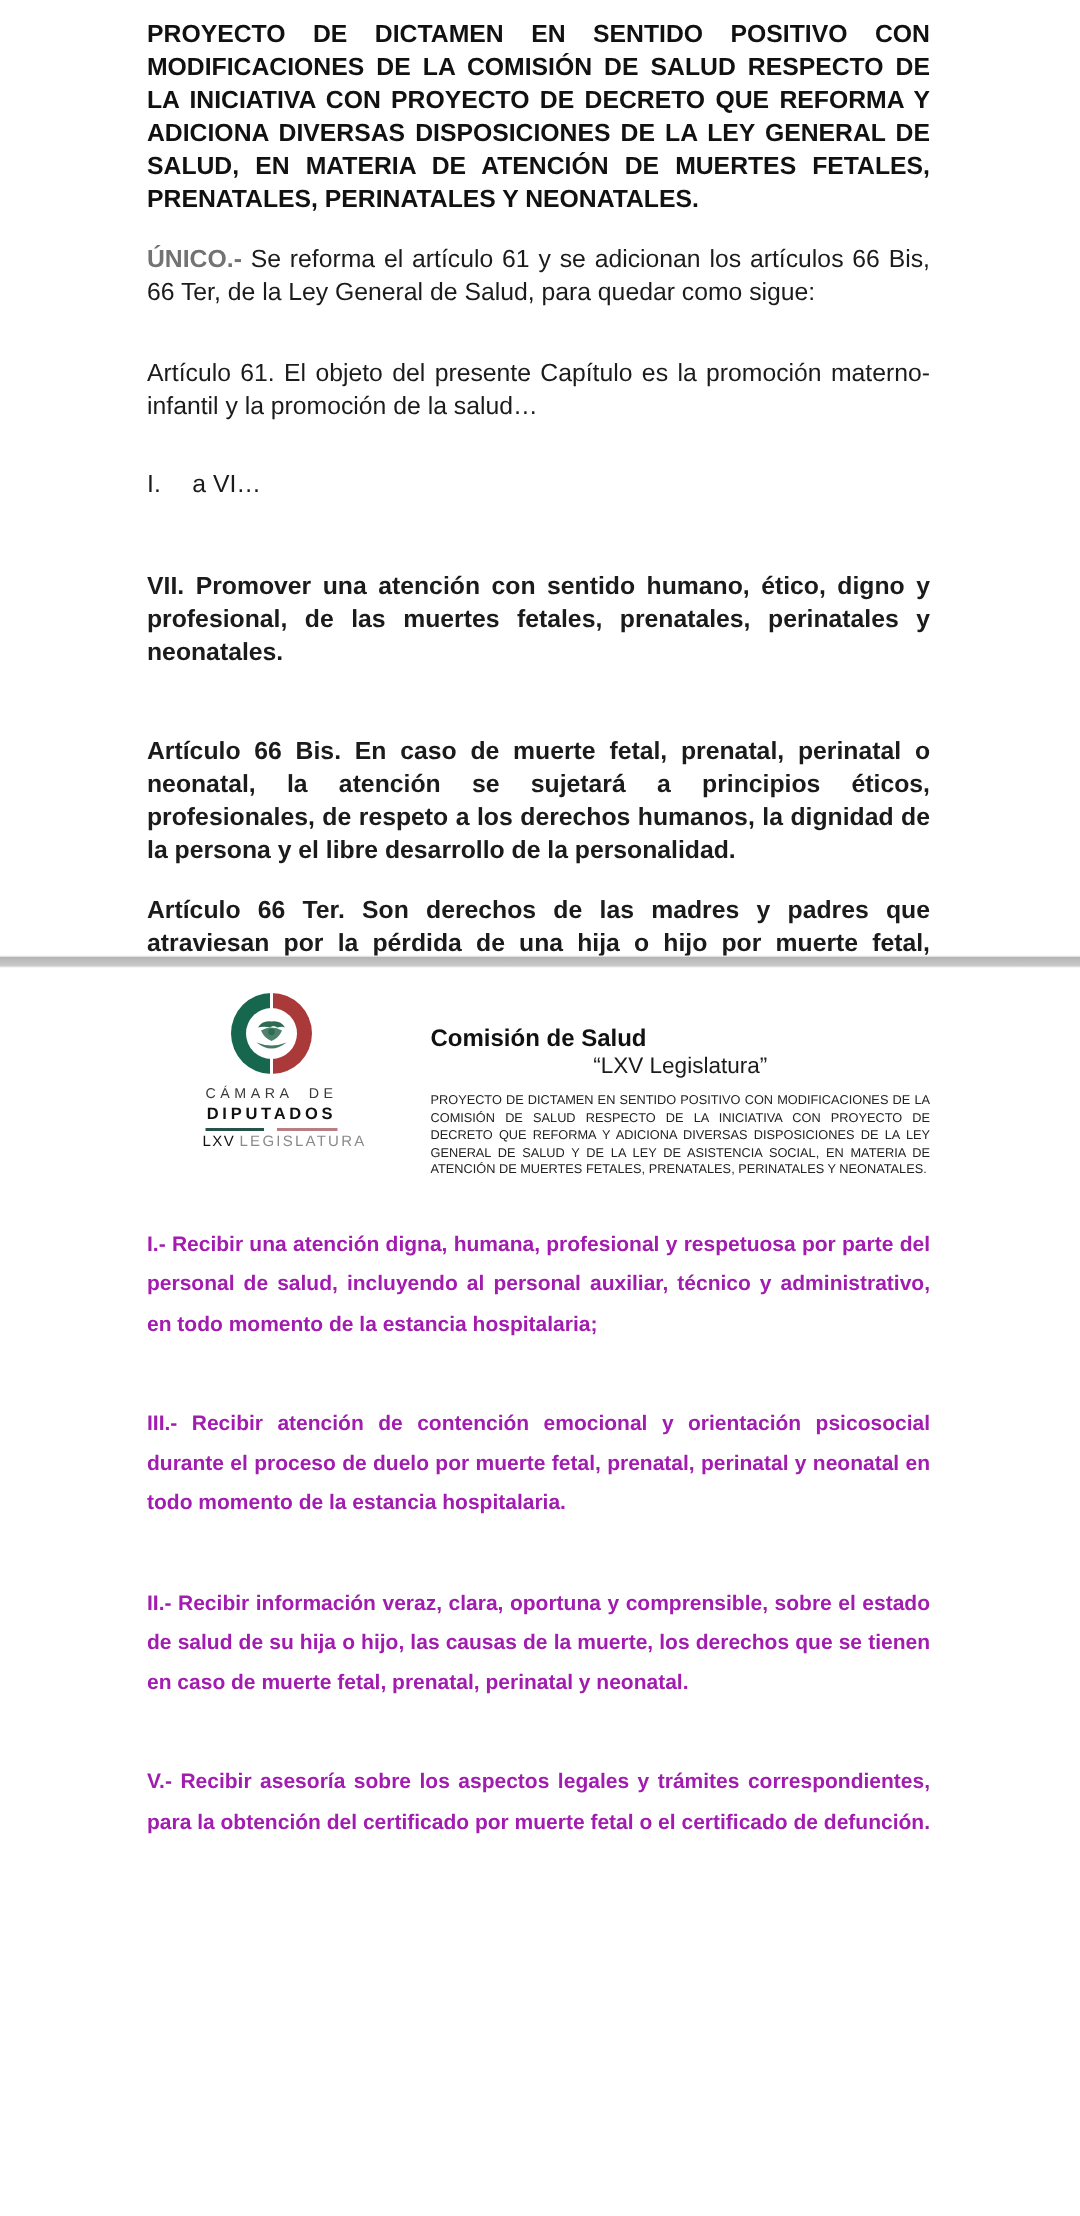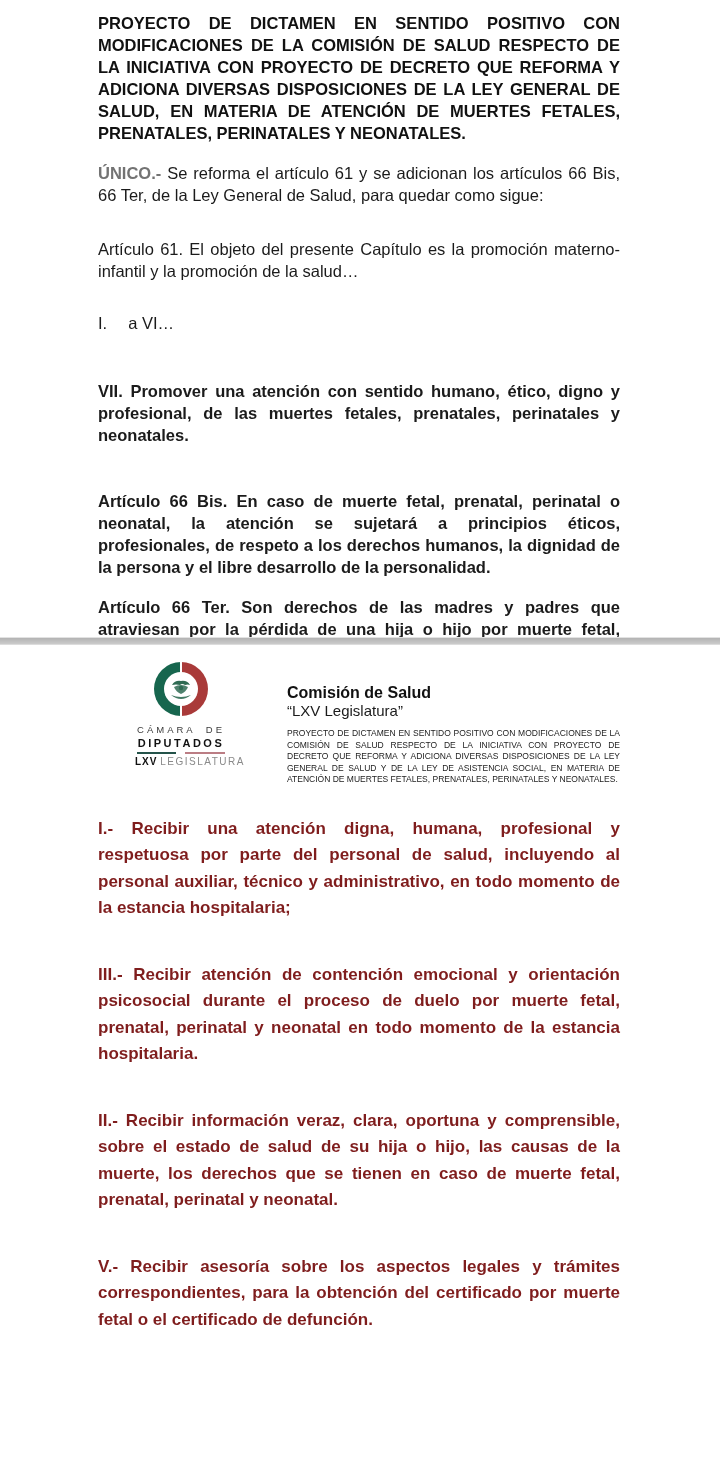--- a/index.html
+++ b/index.html
@@ -37,30 +37,30 @@
   }
   .emblem-core {
     width:34px; height:34px; border-radius:50%; background:#fff;
     display:flex; align-items:center; justify-content:center;
   }
   .camara-line { margin-top:8px; font-size:9.5px; letter-spacing:3px; word-spacing:5px; color:#3a3a3a; white-space:nowrap; }
   .diputados-line { margin-top:2px; font-size:11px; font-weight:bold; letter-spacing:2.5px; color:#111; white-space:nowrap; }
   .logo-rule { margin:3px auto 2px auto; width:88px; height:2px;
     background:linear-gradient(90deg,#24534a 0 44%,#ffffff 44% 54%,#bb7d84 54%); }
   .lxv-line { font-size:10px; white-space:nowrap; }
-  .lxv-line .lxv { font-weight:bold; color:#111; letter-spacing:1px; }
+  .lxv-line .lxv { font-weight:normal; color:#111; letter-spacing:1px; }
   .lxv-line .leg { color:#8a8a8a; letter-spacing:1.5px; }
   .p2-right { flex:1; margin-left:60px; padding-top:22px; }
   .commission { text-align:left; font-size:16px; font-weight:bold; color:#111; line-height:18px; }
-  .legislature { text-align:left; font-size:15px; line-height:18px; color:#1b1b1b; }
+  .legislature { text-align:center; font-size:15px; line-height:18px; color:#1b1b1b; }
   .caption { margin-top:8px; font-size:8.5px; line-height:11.5px; color:#222; text-align:justify; }
 
   
   .p2-body { margin:30px 100px 0 98px; }
-  .item { font-size:17px; line-height:26.5px; font-weight:bold; color:#7f1d1d; text-align:justify; margin-bottom:40px; }
+  .item { font-size:14px; line-height:26.5px; font-weight:bold; color:#a21caf; text-align:justify; margin-bottom:40px; }
 </style>
 </head>
 <body>
 
 <div class="page page1">
   <div class="col">
     <p class="doc-par p1-title">PROYECTO DE DICTAMEN EN SENTIDO POSITIVO CON MODIFICACIONES DE LA COMISIÓN DE SALUD RESPECTO DE LA INICIATIVA CON PROYECTO DE DECRETO QUE REFORMA Y ADICIONA DIVERSAS DISPOSICIONES DE LA LEY GENERAL DE SALUD, EN MATERIA DE ATENCIÓN DE MUERTES FETALES, PRENATALES, PERINATALES Y NEONATALES.</p>
     <p class="doc-par p-unico"><span class="bold">ÚNICO.-</span> <span>Se reforma el artículo 61 y se adicionan los artículos 66 Bis, 66 Ter, de la Ley General de Salud, para quedar como sigue:</span></p>
     <p class="doc-par p-art61">Artículo 61. El objeto del presente Capítulo es la promoción materno-infantil y la promoción de la salud…</p>
     <p class="doc-par p-fracc"><span>I.</span><span class="fr-rest">a VI…</span></p>

